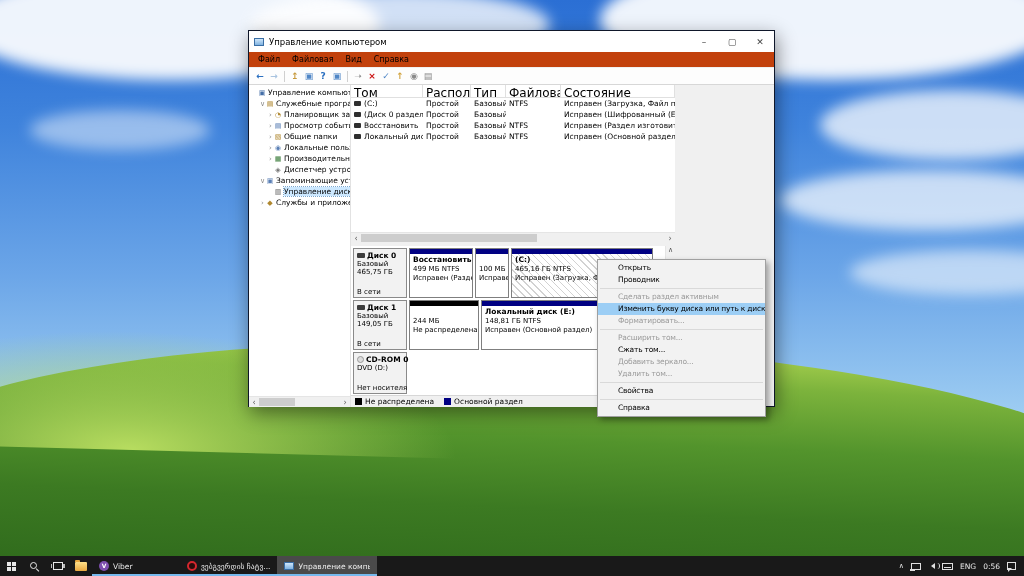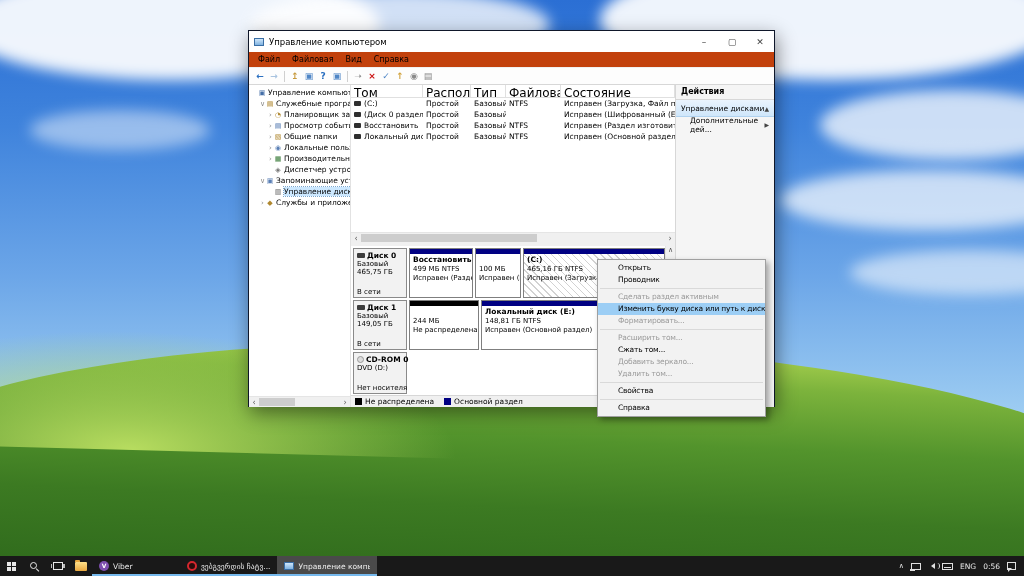--- a/index.html
+++ b/index.html
@@ -303,21 +303,21 @@
                   <div class="part" style="width: 64px;">
                     <div class="strip" style="background: rgb(0, 0, 130);"></div>
                     <div class="pbody">
                       <div class="ptxt">
                         <div class="pname">Восстановить</div>
                         <div>499 МБ NTFS</div>
                         <div>Исправен (Раздел и</div>
                       </div>
                     </div>
                   </div>
-                  <div class="part" style="width: 46px;">
+                  <div class="part" style="width: 34px;">
                     <div class="strip" style="background: rgb(0, 0, 130);"></div>
                     <div class="pbody">
                       <div class="ptxt">
                         <div class="pname"></div>
                         <div>100 МБ</div>
                         <div>Исправен (Ш</div>
                       </div>
                     </div>
                   </div>
                   <div class="part selected" style="width: 142px;">
@@ -374,31 +374,20 @@
           <div class="vscroll">
             <span>∧</span>
           </div>
         </div>
         <div class="legend" id="legend">
             <span class="leg-item"><span class="leg-sq" style="background: rgb(0, 0, 0);"></span>Не распределена</span>
             <span class="leg-item"><span class="leg-sq" style="background: rgb(0, 0, 130);"></span>Основной раздел</span>
           </div>
       </div>
 
-      <div class="actions">
-        <div class="act-header">Действия</div>
-        <div class="act-group">
-          <span>Управление дисками</span>
-          <span class="act-arrow">▲</span>
-        </div>
-        <div class="act-more">
-          <span>Дополнительные дей...</span>
-          <span class="act-arrow">▶</span>
-        </div>
-      </div>
     </div>
   </div>
 
   <div class="ctxmenu" id="ctxmenu">
       <div class="ctx-item">Открыть</div>
       <div class="ctx-item">Проводник</div>
       <div class="ctx-sep"></div>
       <div class="ctx-item disabled">Сделать раздел активным</div>
       <div class="ctx-item highlight">Изменить букву диска или путь к диску...</div>
       <div class="ctx-item disabled">Форматировать...</div>

